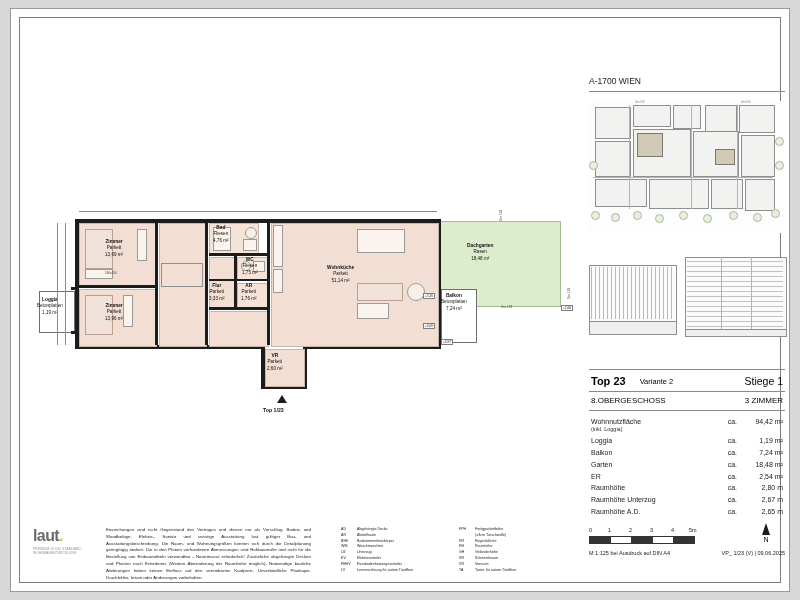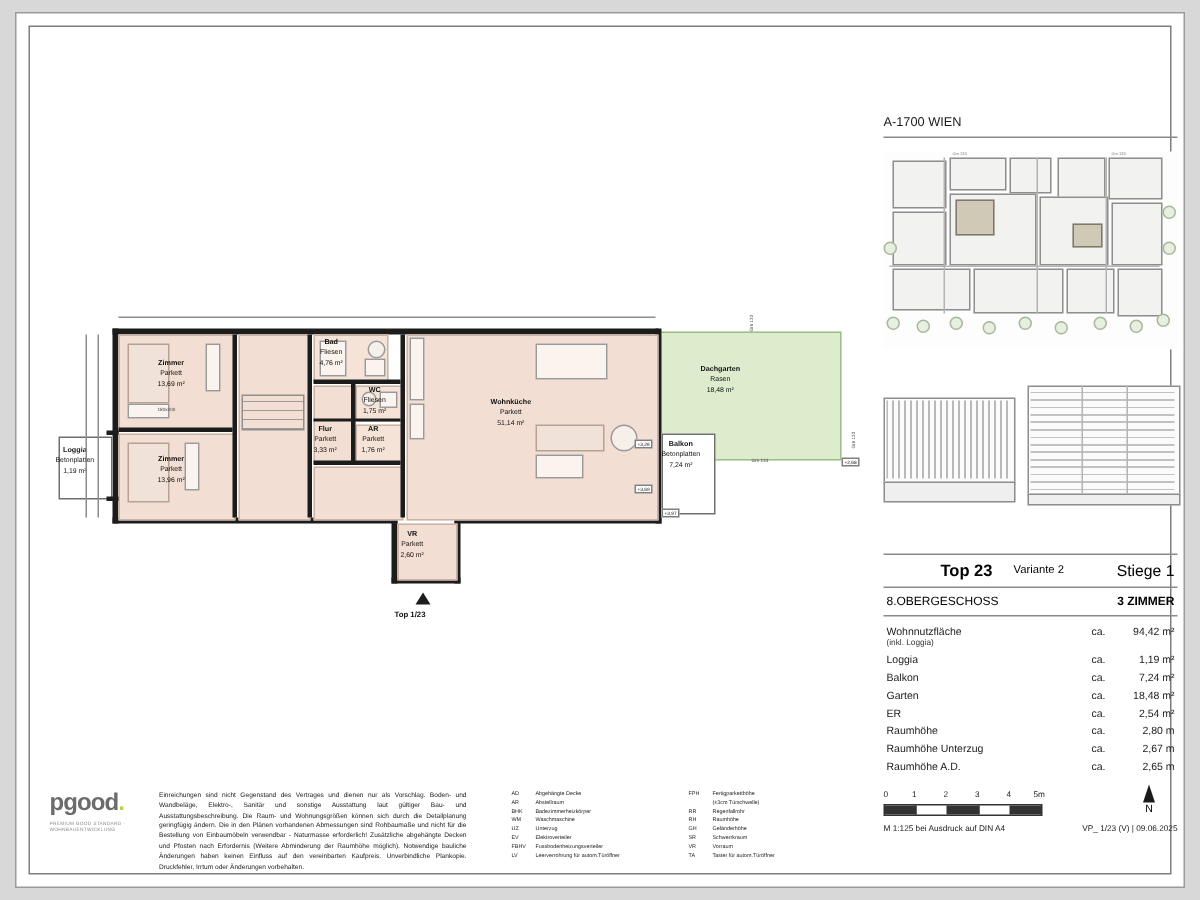--- a/index.html
+++ b/index.html
@@ -123,35 +123,34 @@
     position: absolute;
     left: 578px;
     top: 360px;
     width: 196px;
   }
   .info-sep {
     border-top: 1px solid #8a8a8a;
   }
   .info-row-top {
     display: flex;
-    align-items: flex-start;
+    align-items: center;
     padding: 5px 2px 4px 2px;
-    margin-left: 36px;
   }
   .info-top { font-size: 11px; font-weight: bold; }
   .info-variante { font-size: 7.5px; margin-left: 14px; }
   .info-stiege { font-size: 10.5px; font-weight: normal; margin-left: auto; }
   .info-row-2 {
     display: flex;
     align-items: baseline;
     padding: 4px 2px 5px 2px;
     border-top: 1px solid #8a8a8a;
   }
   .info-floor { font-size: 8px; }
-  .info-rooms { font-size: 8px; font-weight: bold; margin-left: auto; }
+  .info-rooms { font-size: 8px; font-weight: normal; margin-left: auto; }
   .info-table {
     border-top: 1px solid #8a8a8a;
     padding-top: 5px;
   }
   .info-line {
     display: flex;
     font-size: 7px;
     padding: 2.4px 2px;
     color: #1a1a1a;
   }
@@ -469,21 +468,21 @@
       <span>M 1:125 bei Ausdruck auf DIN A4</span>
       <span class="right">VP_ 1/23 (V) | 09.06.2025</span>
     </div>
     <div class="north">
       <div class="arrow"></div>
       <div>N</div>
     </div>
   </div>
 
   <div class="logo">
-    <div class="logo-word"><span>pgood</span><span class="dot">.</span></div>
+    <div class="logo-word"><span>laut</span><span class="dot">.</span></div>
     <div class="logo-sub">PREMIUM GOOD STANDARD · WOHNBAUENTWICKLUNG</div>
   </div>
 
   <div class="legal">Einreichungen sind nicht Gegenstand des Vertrages und dienen nur als Vorschlag. Boden- und Wandbeläge, Elektro-, Sanitär und sonstige Ausstattung laut gültiger Bau- und Ausstattungsbeschreibung. Die Raum- und Wohnungsgrößen können sich durch die Detailplanung geringfügig ändern. Die in den Plänen vorhandenen Abmessungen sind Rohbaumaße und nicht für die Bestellung von Einbaumöbeln verwendbar - Naturmasse erforderlich! Zusätzliche abgehängte Decken und Pfosten nach Erfordernis (Weitere Abminderung der Raumhöhe möglich). Notwendige bauliche Änderungen haben keinen Einfluss auf den vereinbarten Kaufpreis. Unverbindliche Plankopie. Druckfehler, Irrtum oder Änderungen vorbehalten.</div>
 
   <div class="abbr col1">
     <div class="abbr-row">
         <span class="k">AD</span>
         <span class="v">Abgehängte Decke</span>
       </div>

